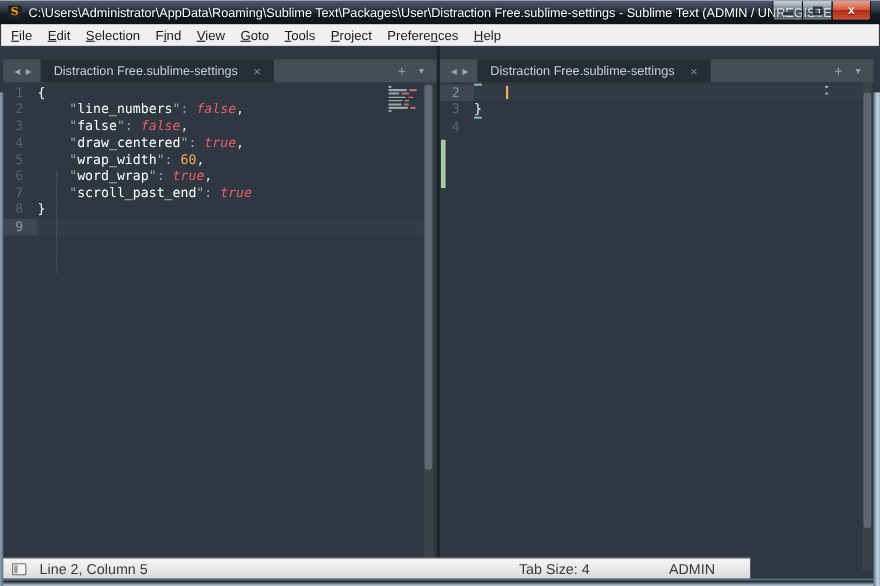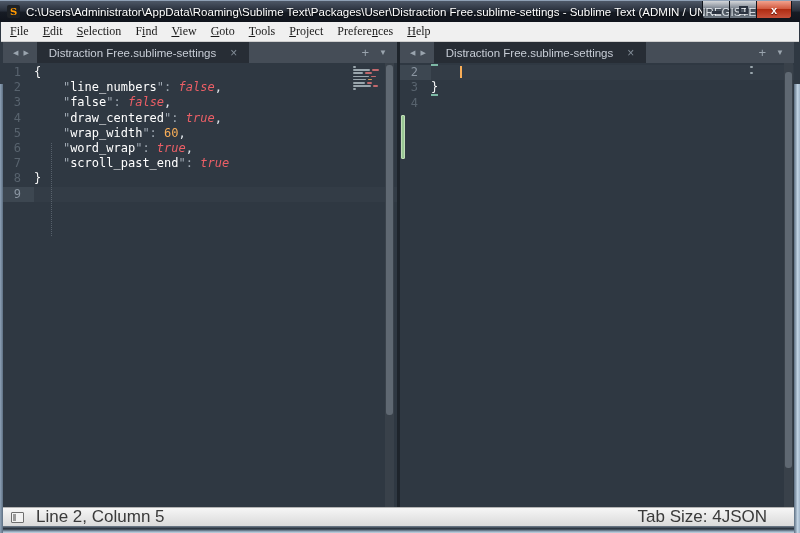--- a/index.html
+++ b/index.html
@@ -27,33 +27,33 @@
   .glyph-min { width:9px; height:3px; background:#2b3340; margin-top:6px;
     box-shadow:0 1px 0 rgba(255,255,255,.6); }
   .glyph-max { width:9px; height:8px; border:2px solid #2b3340;
     box-shadow:0 1px 0 rgba(255,255,255,.6); }
   .glyph-close { color:#fff; font-size:11px; font-weight:bold; line-height:16px;
     text-shadow:0 1px 1px #5a0f00; }
 
   
   .menubar { position:absolute; left:1px; top:22px; width:798px; height:20px;
     background:#f0f0f0; border-bottom:1px solid #cfcfcf;
-    display:flex; align-items:center; padding-left:2px;font-family:Liberation Serif, serif; }
+    display:flex; align-items:center; padding-left:2px; }
   .menu-item { font-size:12px; color:#1a1a1a; padding:2px 7px; cursor:default; }
   .menu-item u { text-decoration:underline; }
 
   
   .workspace { position:absolute; left:0; top:42px; width:800px; height:465px;
     background:#2f3842; }
   .edge-left  { position:absolute; left:0; top:42px; width:3px; height:484px;
     background:linear-gradient(90deg,#8fa3b8,#5d6f82); z-index:30; }
   .edge-right { position:absolute; right:0; top:42px; width:6px; height:484px;
     background:linear-gradient(90deg,#5d6f82,#c2d4e4 60%,#9fb4c8); z-index:30; }
 
-  .pane { position:absolute; top:0; height:465px; }
+  .pane { position:absolute; top:12px; height:465px; }
   .pane-left  { left:3px;   width:394px; }
   .pane-right { left:400px; width:394px; }
   .divider { position:absolute; left:397px; top:0; width:3px; height:465px;
     background:#1e242b; }
 
   
   .tabbar { position:absolute; left:0; top:0; width:100%; height:21px;
     background:#454d57; display:flex; align-items:stretch; }
   .tab-arrows { display:flex; align-items:center; gap:5px; padding:0 8px 0 10px;
     color:#9aa4ae; font-size:7px; }
@@ -105,29 +105,29 @@
   
   .vscroll { position:absolute; top:0; width:9px; height:444px; background:#39414a; }
   .pane-left  .vscroll { right:3px; }
   .pane-right .vscroll { right:1px; }
   .vthumb { position:absolute; left:1px; width:7px; background:#5f6872;
     border-radius:3px; }
   .pane-left  .vthumb { top:2px;  height:350px; }
   .pane-right .vthumb { top:9px;  height:396px; }
 
   
-  .statusbar { position:absolute; left:1px; top:507px; width:798px; height:19px;
+  .statusbar { position:absolute; left:1px; top:507px; width:681px; height:19px;
     background:linear-gradient(#f6f6f6,#dadada); border-top:1px solid #b4b4b4;
-    display:flex; align-items:center; font-size:17px; color:#3a3a3a; }
+    display:flex; align-items:center; font-size:13px; color:#3a3a3a; }
   .panel-icon { width:13px; height:11px; border:1px solid #6e6e6e; margin:0 12px 0 10px;
     border-radius:1px; position:relative; background:#f2f2f2; }
   .panel-icon::after { content:""; position:absolute; left:1px; top:1px; bottom:1px;
     width:3px; background:#9a9a9a; }
   .status-spacer { flex:1; }
-  .status-tabsize { }
+  .status-tabsize { margin-right:72px; }
   .status-syntax  { margin-right:32px; }
 
   .bottom-border { position:absolute; left:0; top:526px; width:800px; height:7px;
     background:linear-gradient(#72808f, #242d38 40%, #8ca1b4 75%, #c6d6e3); }
 </style>
 </head>
 <body>
 
 <div class="window">
 
@@ -269,17 +269,17 @@
 
     <div class="edge-left"></div>
     <div class="edge-right"></div>
   </div>
 
   <div class="statusbar">
     <div class="panel-icon"></div>
     <span>Line 2, Column 5</span>
     <div class="status-spacer"></div>
     <span class="status-tabsize">Tab Size: 4</span>
-    <span class="status-syntax">JSON</span>
+    <span class="status-syntax">ADMIN</span>
   </div>
 
   <div class="bottom-border"></div>
 </div>
 
 </body></html>

